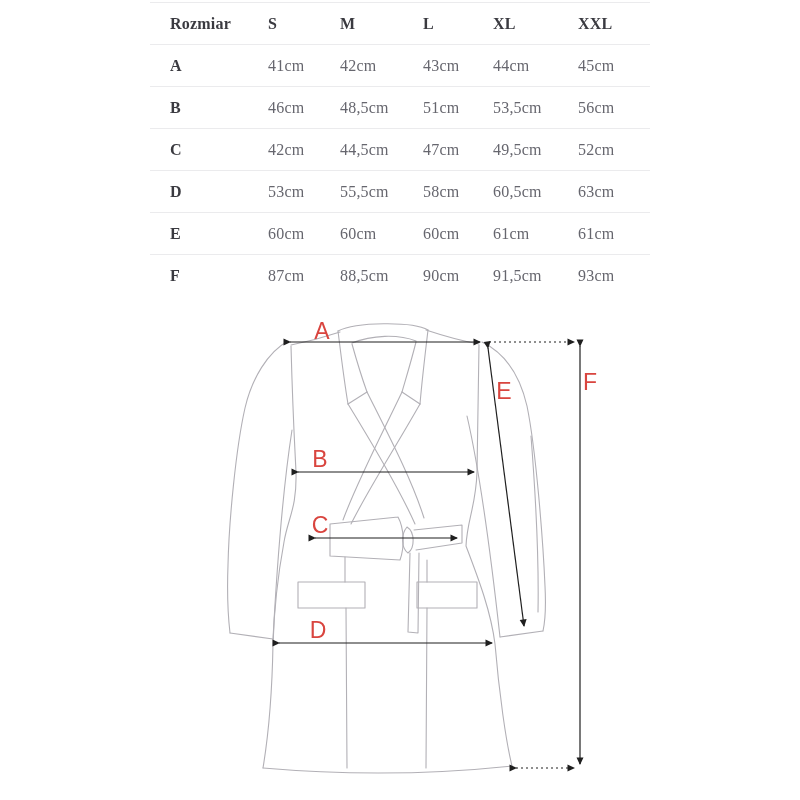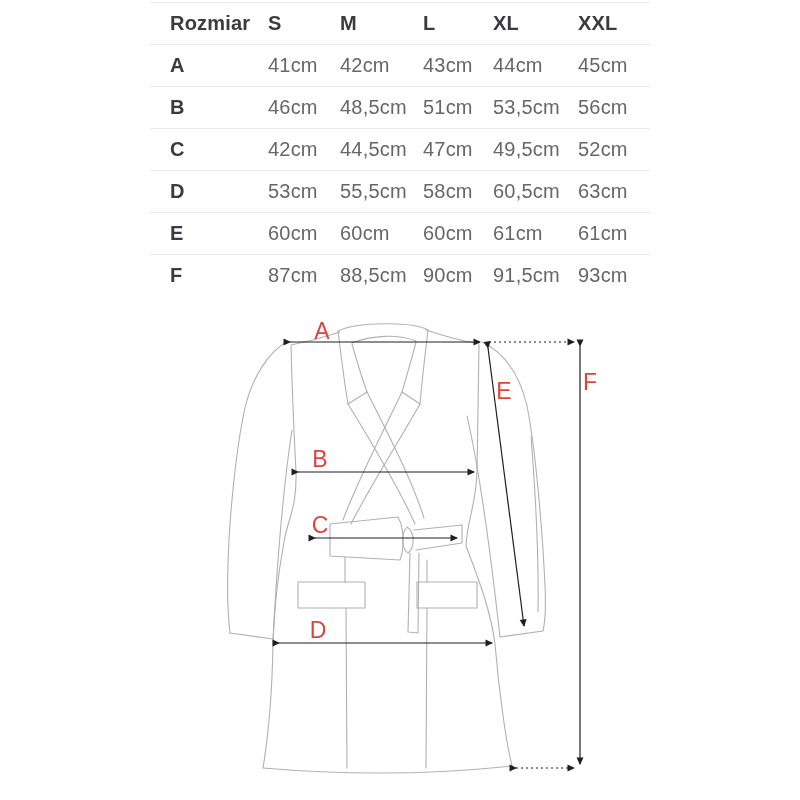--- a/index.html
+++ b/index.html
@@ -22,22 +22,23 @@
   }
   .trow{
     display:grid;
     grid-template-columns:20px 98px 72px 83px 70px 85px 1fr;
     align-items:center;
     height:41px;
     border-bottom:1px solid var(--divider);
   }
   .trow:last-child{border-bottom:none;}
   .trow .cell{
-    font-size:20px;color:var(--cell-text);letter-spacing:.2px;
+    font-size:16px;color:var(--cell-text);letter-spacing:.2px;
     white-space:nowrap;
+    font-family:Liberation Serif, serif;
   }
   .trow .head, .trow .rowlabel{
     font-weight:bold;color:var(--header-text);
   }
   
   .diagram-svg{position:absolute;left:0;top:0;}
   .garment path, .garment line{
     stroke:var(--line-gray);stroke-width:1.1;fill:none;
     stroke-linecap:round;stroke-linejoin:round;
   }

